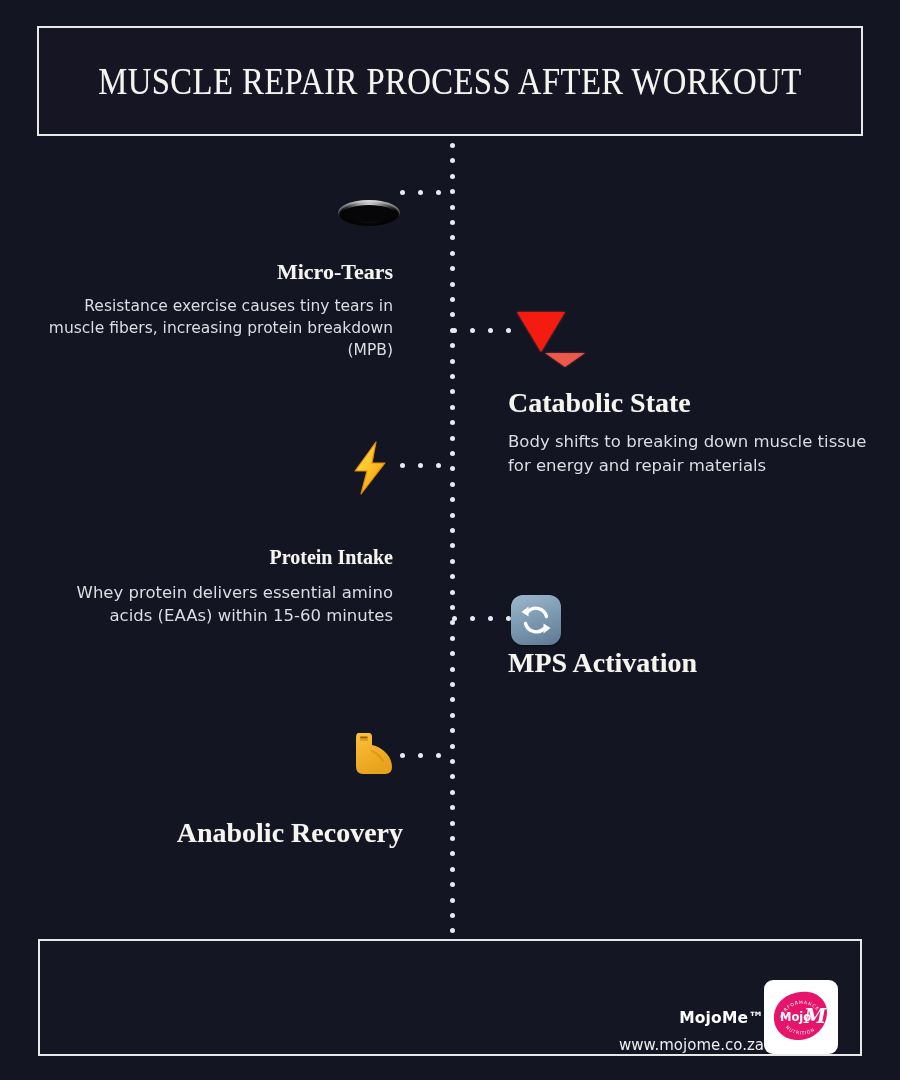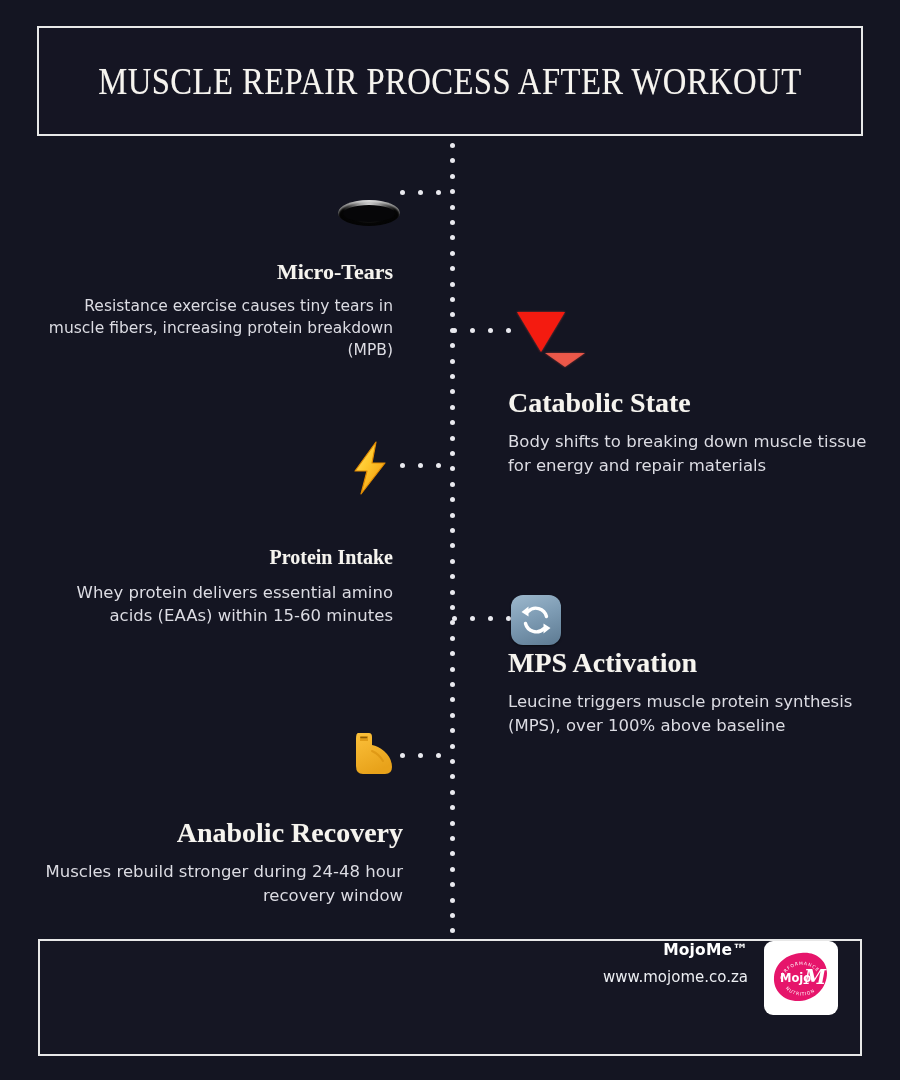--- a/index.html
+++ b/index.html
@@ -137,22 +137,22 @@
   
   .footer-box{
     position:absolute;
     left:38px; top:939px;
     width:824px; height:117px;
     border:2px solid #e8e8e8;
     background:#151623;
   }
   .footer-inner{
     position:absolute;
-    right:22px; top:0; bottom:12px;
-    display:flex; align-items:flex-start; gap:16px;
+    right:22px; top:0; bottom:0;
+    display:flex; align-items:flex-end; 
   }
   .brand-text{ text-align:right; }
   .brand-name{
     font-family:"DejaVu Sans", sans-serif;
     font-weight:700;
     font-size:15.5px;
     color:#ffffff;
     letter-spacing:.2px;
   }
   .brand-url{
@@ -300,40 +300,38 @@
     <svg width="36" height="36" viewBox="0 0 36 36">
       <path d="M7.5 21.5 A11 11 0 0 0 26 26.5" fill="none" stroke="#ffffff" stroke-width="3.4" stroke-linecap="round"></path>
       <path d="M28.5 14.5 A11 11 0 0 0 10 9.5" fill="none" stroke="#ffffff" stroke-width="3.4" stroke-linecap="round"></path>
       <polygon points="10.5,4.5 10.5,14.5 3.5,10.0" fill="#ffffff"></polygon>
       <polygon points="25.5,31.5 25.5,21.5 32.5,26.0" fill="#ffffff"></polygon>
     </svg>
   </div>
 </div>
 <div class="step left-al" style="left:508px; top:648px; width:365px;">
   <div class="step-title" style="font-size:28px;">MPS Activation</div>
-  <div class="step-desc" style="margin-top:13px;">Leucine triggers muscle protein synthesis (MPS), over 100% above baseline</div>
 </div>
 
 <div class="icon-wrap" style="left:345px; top:728px;">
   <svg class="ico-bicep" viewBox="0 0 52 52">
     <defs>
       <linearGradient id="gArm" x1="0" y1="0" x2="0.4" y2="1">
         <stop offset="0%" stop-color="#fcc13b"></stop>
         <stop offset="100%" stop-color="#e8a21a"></stop>
       </linearGradient>
     </defs>
     <path d="M13 5 L24 5 Q27 5 27 9 L27 17 Q33 18 39 23 Q47 30 47 39 Q47 46 40 46 L18 46 Q11 46 11 38 L11 11 Q11 5 13 5 Z" fill="url(#gArm)"></path>
     <path d="M15 8 L23 8 L23 13 L15 13 Z" fill="#d8920f" opacity=".75"></path>
     <path d="M16 9.5 L21.5 9.5" stroke="#8c5c05" stroke-width="1.6" stroke-linecap="round"></path>
     <path d="M27 23 Q34 26 38 33" stroke="#d8920f" stroke-width="2" fill="none" opacity=".7" stroke-linecap="round"></path>
   </svg>
 </div>
 <div class="step right-al" style="left:43px; top:818px; width:360px;">
   <div class="step-title" style="font-size:28px;">Anabolic Recovery</div>
-  <div class="step-desc" style="margin-top:13px;">Muscles rebuild stronger during 24-48 hour recovery window</div>
 </div>
 
 <div class="footer-box">
   <div class="footer-inner">
     <div class="brand-text">
       <div class="brand-name">MojoMe™</div>
       <div class="brand-url">www.mojome.co.za</div>
     </div>
     <div class="brand-logo">
       <svg class="logo-svg" viewBox="0 0 68 68">

